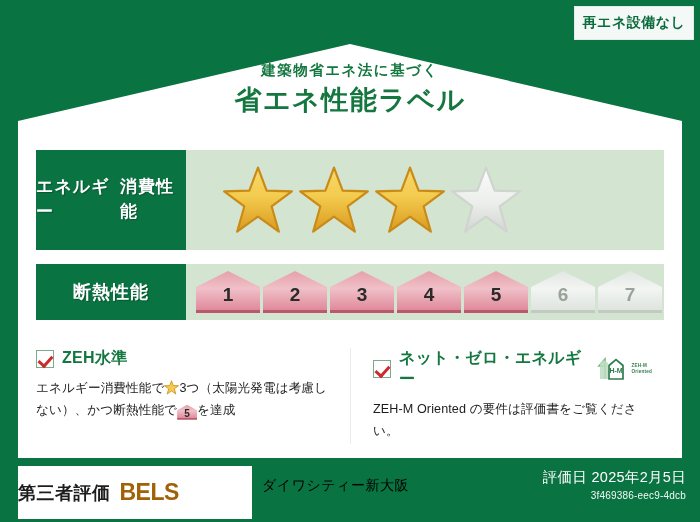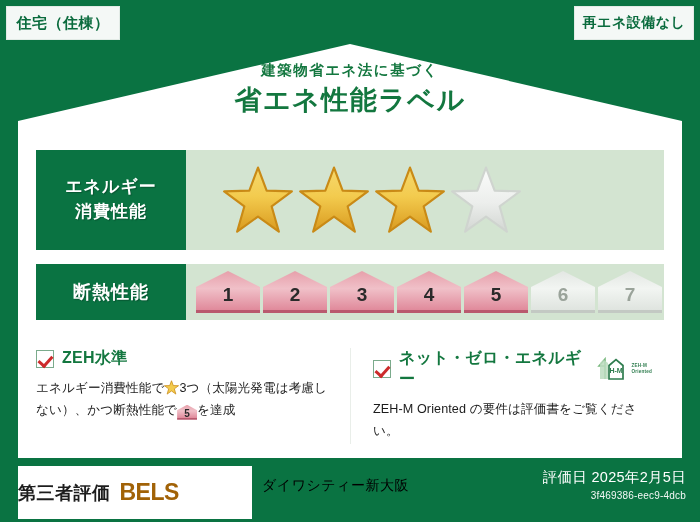--- a/index.html
+++ b/index.html
@@ -58,21 +58,21 @@
     position: absolute; left: 36px; width: 628px;
     display: flex; align-items: stretch;
     background: #d3e4d1;
   }
   #row-energy     { top: 150px; height: 100px; }
   #row-insulation { top: 264px; height: 56px; }
 
   .perf-label {
     width: 150px; flex: 0 0 150px;
     background: #0a7342; color: #ffffff;
-    display: flex; flex-direction: column;
+    display: flex; 
     align-items: center; justify-content: center;
     font-weight: bold; letter-spacing: 1px;
     text-shadow: 1px 1px 1px rgba(0,0,0,.25);
   }
   #row-energy .perf-label { font-size: 17px; line-height: 1.45; }
   #row-insulation .perf-label { font-size: 18px; }
 
   .perf-value { flex: 1; display: flex; align-items: center; }
 
   
@@ -166,21 +166,20 @@
     text-align: right; color: #ffffff;
   }
   #footer-date { font-size: 14.5px; letter-spacing: .3px; }
   #footer-id   { font-size: 10px; letter-spacing: .2px; margin-top: 3px; opacity: .95; }
 </style>
 </head>
 <body>
 
 <div id="label">
 
-  <div id="badge-left" class="top-badge">住宅（住棟）</div>
   <div id="badge-right" class="top-badge">再エネ設備なし</div>
 
   <div id="house"></div>
 
   <div id="title-block">
     <div id="subtitle">建築物省エネ法に基づく</div>
     <div id="maintitle">省エネ性能ラベル</div>
   </div>
 
   <div id="row-energy" class="perf-row">

